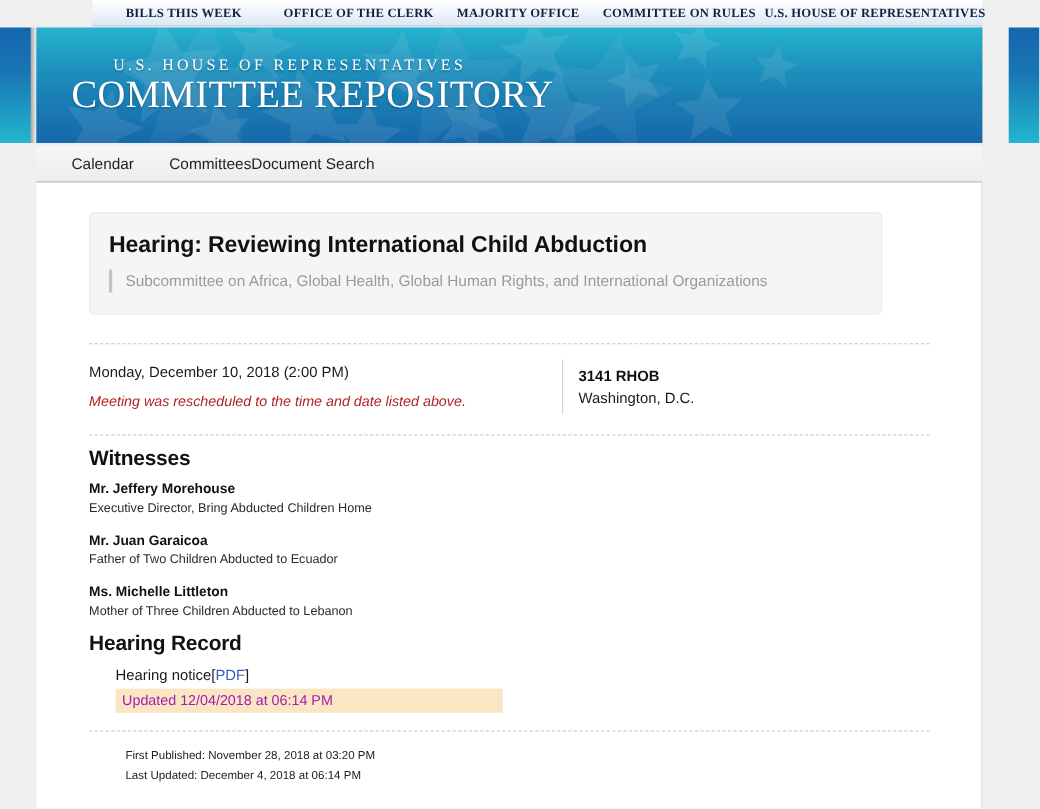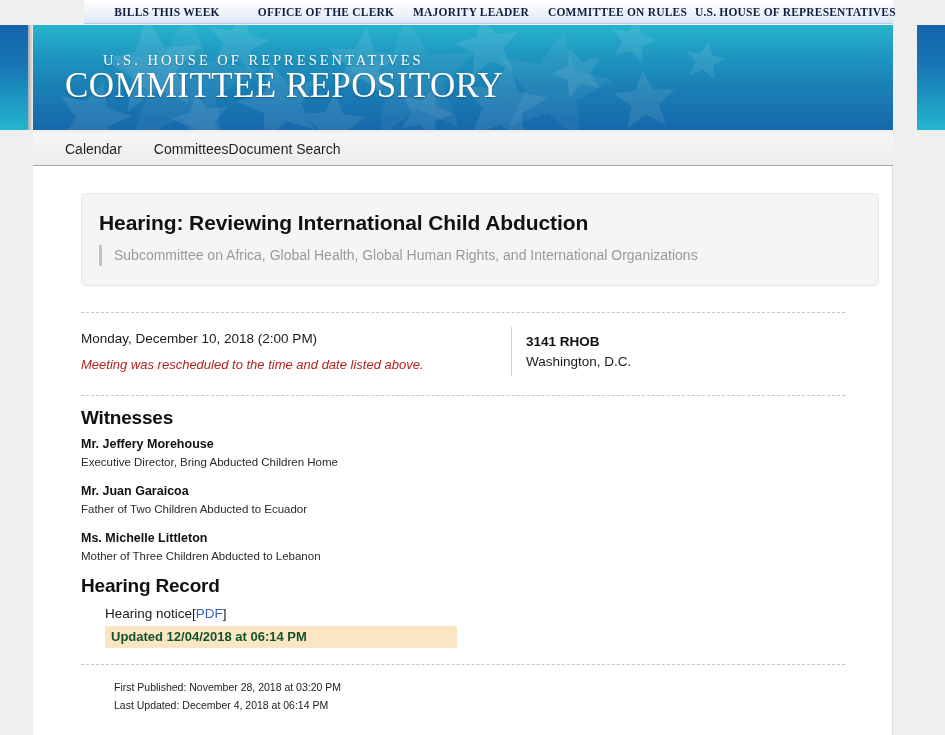--- a/index.html
+++ b/index.html
@@ -131,21 +131,21 @@
 
   .inner { padding: 0 47px 0 48px; }
 
   
   .title-card {
     margin-top: 27px;
     background: #f5f5f5;
     border: 1px solid #e8e8e8;
     border-radius: 5px;
     padding: 17px 20px 19px 17px;
-    width: 798px;
+    width: 721px;
   }
   .hearing-title {
     font-size: 21px;
     font-weight: bold;
     color: #111111;
     letter-spacing: -0.1px;
     margin: 0 0 10px 0;
   }
   .subtitle-wrap {
     border-left: 3px solid #c3c3c3;
@@ -238,23 +238,23 @@
     line-height: 19px;
   }
   .record-line a {
     color: #3b5fc0;
     text-decoration: none;
   }
   .bracket { color: #1a1a1a; }
   .updated-badge {
     display: inline-block;
     background: #fae6c3;
-    color: #14532d;
+    color: #a21caf;
     font-size: 13px;
-    font-weight: bold;
+    font-weight: normal;
     padding: 3px 8px 3px 6px;
     margin-top: 3px;
     width: 352px;
     line-height: 16px;
   }
 
   
   .stamps { margin-top: 13px; }
   .stamp {
     font-size: 10.5px;
@@ -265,21 +265,21 @@
 </style>
 </head>
 <body>
 
 <div id="page">
 
   <div class="topbar">
     <div class="topbar-inner">
       <a class="tb1" href="#">BILLS THIS WEEK</a>
       <a class="tb2" href="#">OFFICE OF THE CLERK</a>
-      <a class="tb3" href="#">MAJORITY LEADER</a>
+      <a class="tb3" href="#">MAJORITY OFFICE</a>
       <a class="tb4" href="#">COMMITTEE ON RULES</a>
       <a class="tb5" href="#">U.S. HOUSE OF REPRESENTATIVES</a>
     </div>
   </div>
 
   <div class="side-strip side-left"></div>
   <div class="side-strip side-right"></div>
   <div class="strip-shadow-l"></div>
   <div class="strip-shadow-r"></div>
 

